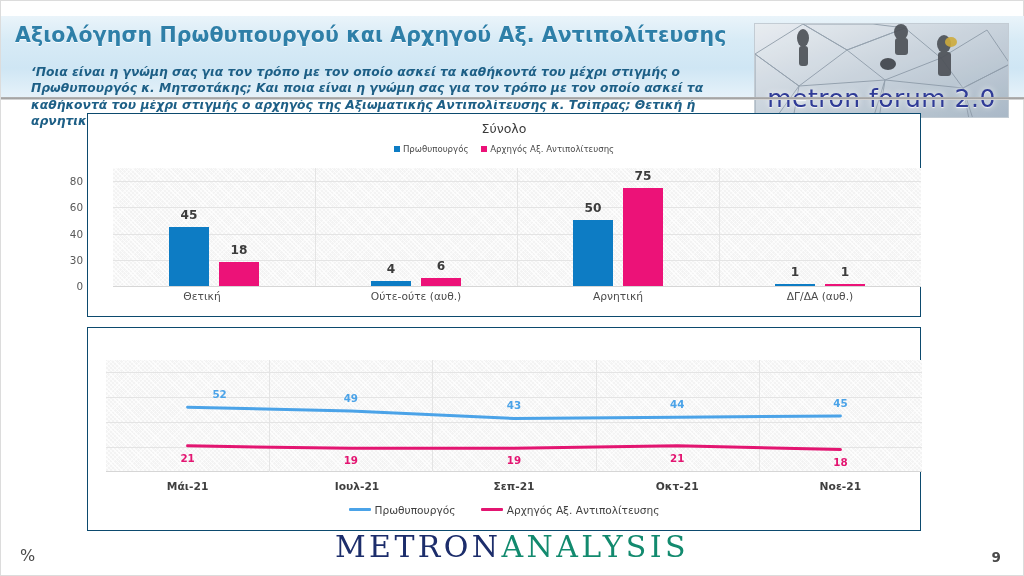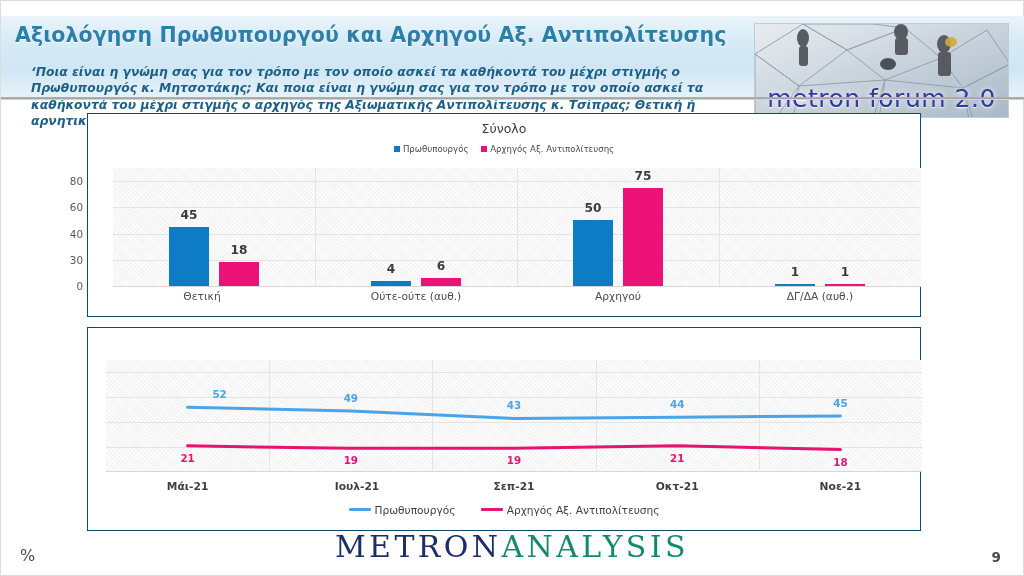--- a/index.html
+++ b/index.html
@@ -187,21 +187,21 @@
         <div class="bar" style="left: 712px; width: 40px; height: 2px; background: rgb(236, 18, 120);"></div>
         <div class="bar-lbl" style="left: 732px; top: 97px;">1</div>
       </div>
   <div class="ytick" style="top: 172px;">0</div>
       <div class="ytick" style="top: 145.778px;">30</div>
       <div class="ytick" style="top: 119.556px;">40</div>
       <div class="ytick" style="top: 93.3333px;">60</div>
       <div class="ytick" style="top: 67.1111px;">80</div>
       <div class="cat-lbl" style="left: 114px;">Θετική</div>
       <div class="cat-lbl" style="left: 328px;">Ούτε-ούτε (αυθ.)</div>
-      <div class="cat-lbl" style="left: 530px;">Αρχηγού</div>
+      <div class="cat-lbl" style="left: 530px;">Αρνητική</div>
       <div class="cat-lbl" style="left: 732px;">ΔΓ/ΔΑ (αυθ.)</div>
     </div>
 
   <div class="panel" id="line-panel">
     <div class="plot" id="line-plot">
         <div class="hgrid base" style="top: 111px;"></div>
         <div class="hgrid" style="top: 87.1111px;"></div>
         <div class="hgrid" style="top: 62.2222px;"></div>
         <div class="hgrid" style="top: 37.3333px;"></div>
         <div class="hgrid" style="top: 12.4444px;"></div>

